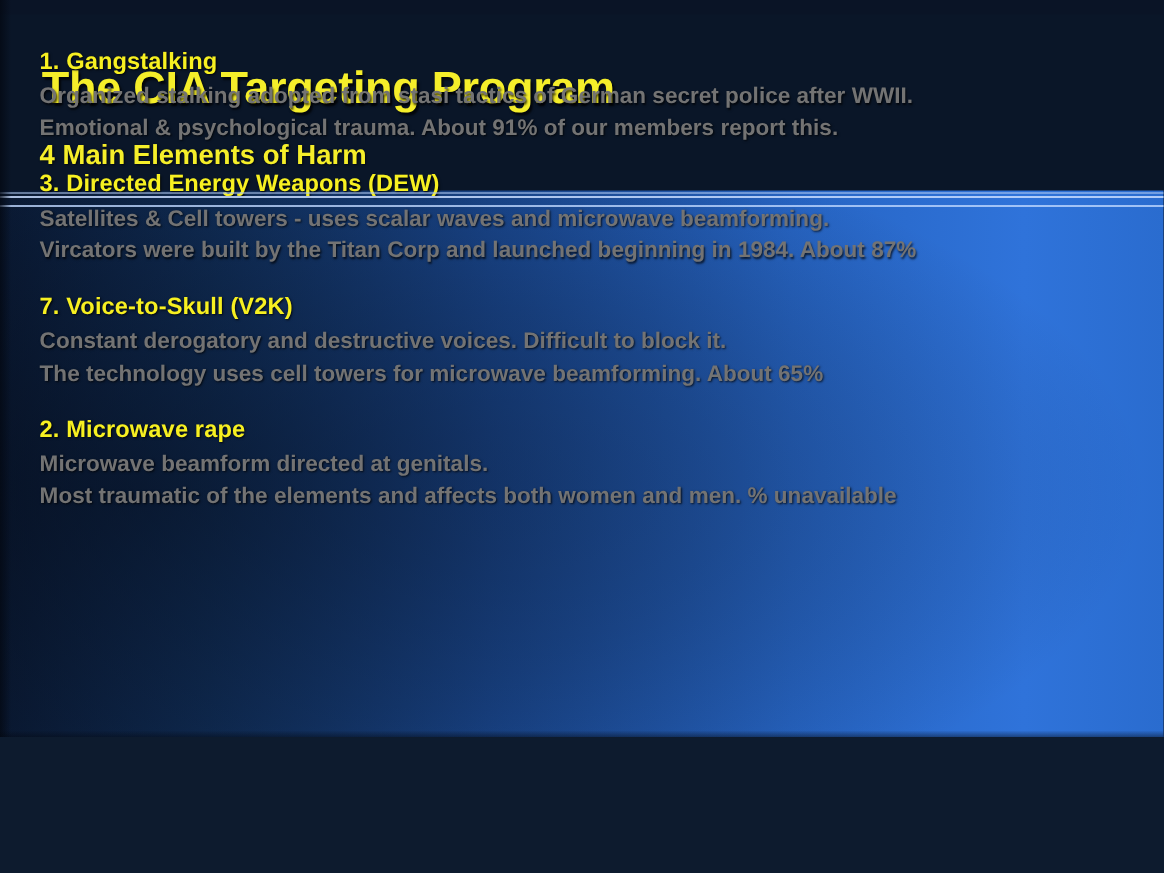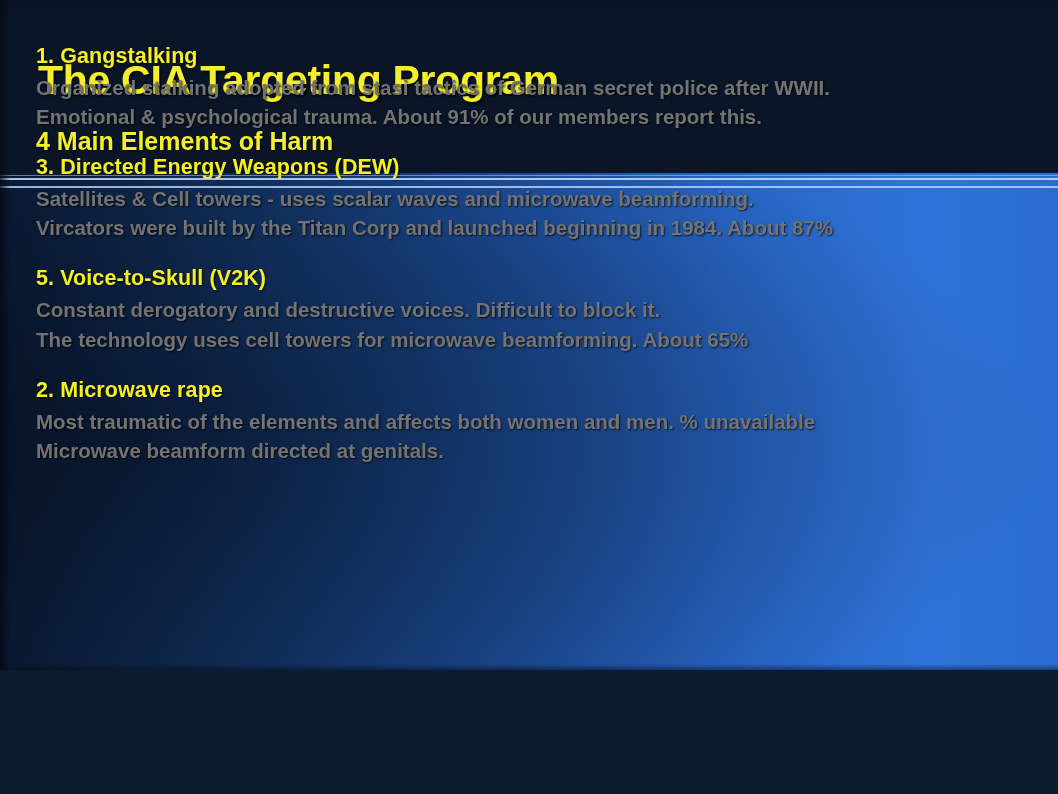--- a/index.html
+++ b/index.html
@@ -325,29 +325,29 @@
       <div class="elem-line">Emotional &amp; psychological trauma.  About 91% of our members report this.</div>
     </div>
 
     <div class="elem">
       <div class="elem-title">3.  Directed Energy Weapons (DEW)</div>
       <div class="elem-line">Satellites &amp; Cell towers - uses scalar waves and microwave beamforming.</div>
       <div class="elem-line">Vircators were built by the Titan Corp and launched beginning in 1984.  About 87%</div>
     </div>
 
     <div class="elem">
-      <div class="elem-title">5.  Voice-to-Skull (V2K)</div>
+      <div class="elem-title">7.  Voice-to-Skull (V2K)</div>
       <div class="elem-line">Constant derogatory and destructive voices.  Difficult to block it.</div>
       <div class="elem-line">The technology uses cell towers for microwave beamforming.  About 65%</div>
     </div>
 
     <div class="elem">
       <div class="elem-title">2.  Microwave rape</div>
+      <div class="elem-line">Microwave beamform directed at genitals.</div>
       <div class="elem-line">Most traumatic of the elements and affects both women and men.    % unavailable</div>
-      <div class="elem-line">Microwave beamform directed at genitals.</div>
     </div>
 
   </div>
 
   <div class="footer">
     <div class="footer-vignette"></div>
     <div class="footer-meta">
       <div>Name</div>
       <div>2030</div>
     </div>

